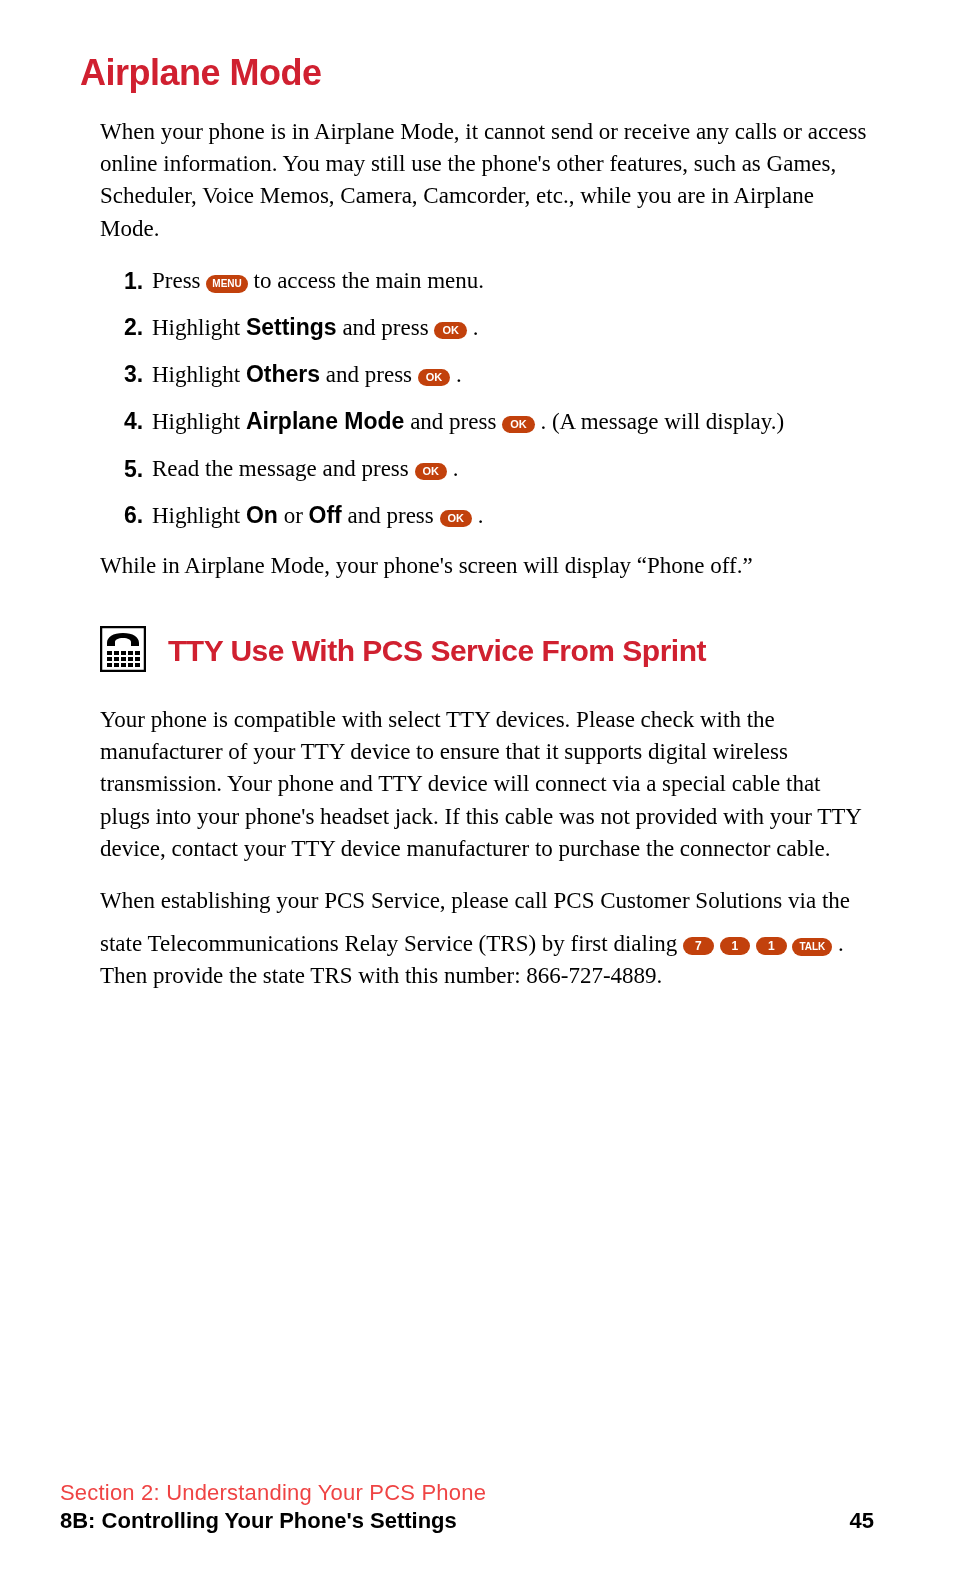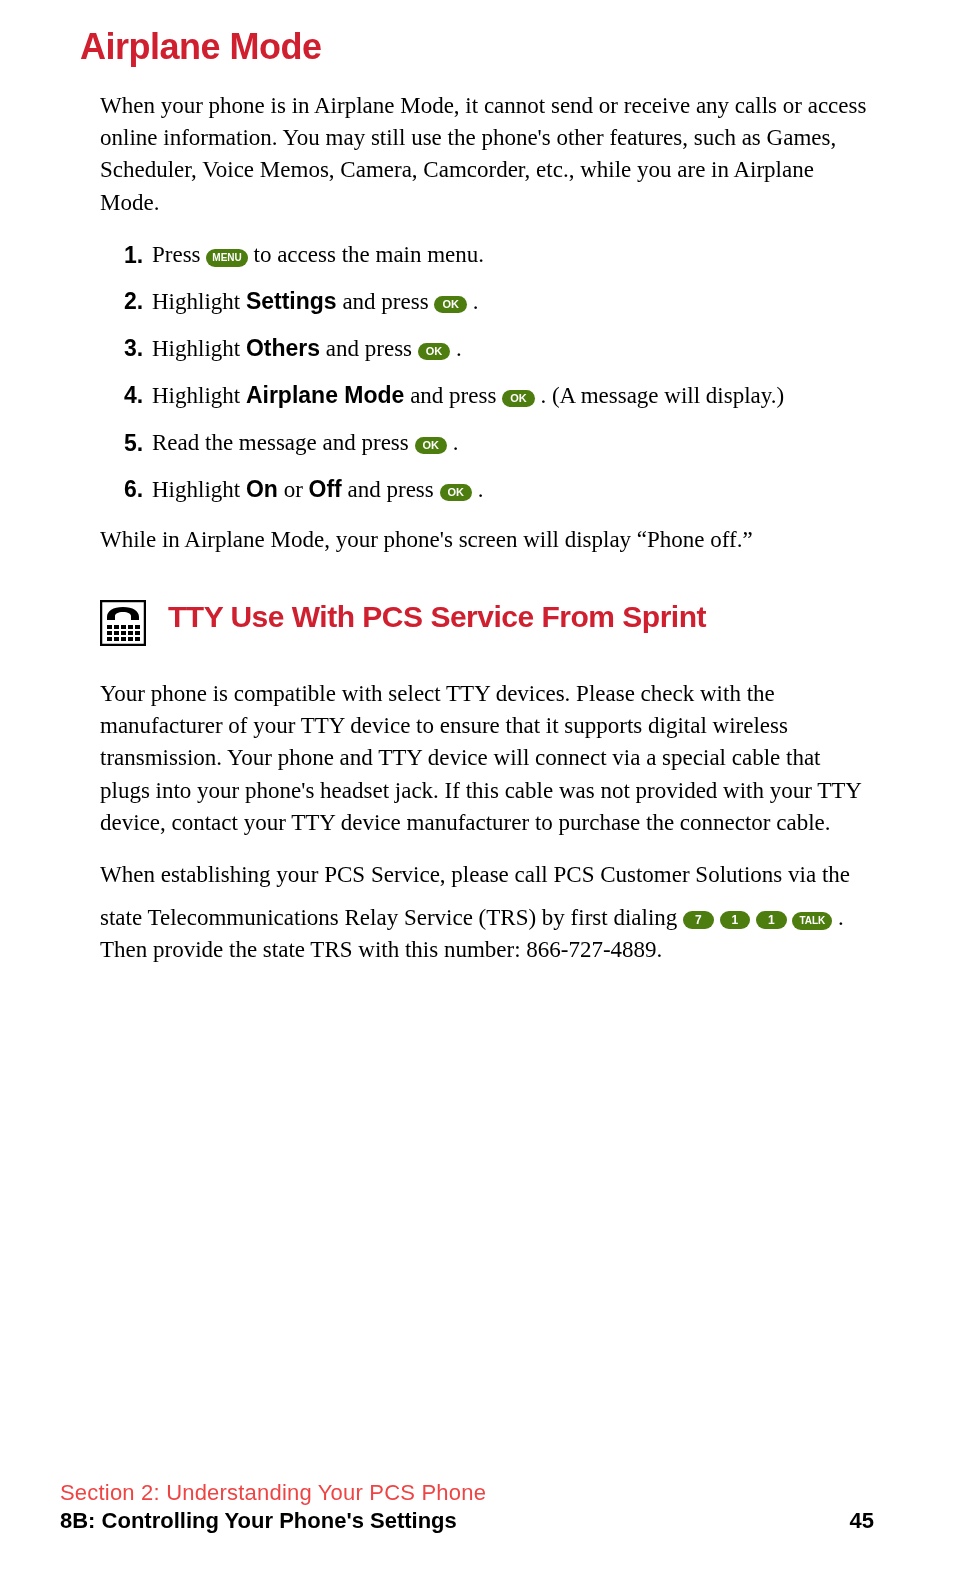--- a/index.html
+++ b/index.html
@@ -8,21 +8,21 @@
     padding: 0;
     background: #fff;
     font-family: Georgia, "Times New Roman", serif;
     color: #000;
   }
   .page {
     width: 954px;
     height: 1590px;
     position: relative;
     box-sizing: border-box;
-    padding: 26px 80px 0 80px;
+    padding: 52px 80px 0 80px;
   }
   h1.section-title {
     font-family: "Helvetica Neue", Helvetica, Arial, sans-serif;
     font-weight: 800;
     color: #d02030;
     font-size: 36px;
     margin: 0 0 22px 0;
     letter-spacing: -0.5px;
   }
   .body-block {
@@ -56,37 +56,37 @@
     min-width: 28px;
     flex: 0 0 28px;
   }
   .step-text { flex: 1; }
   .bold-sans {
     font-family: "Helvetica Neue", Helvetica, Arial, sans-serif;
     font-weight: 700;
   }
   .pill {
     display: inline-block;
-    background: #4d7c0f;
+    background: #c2410c;
     color: #fff;
     font-family: "Helvetica Neue", Helvetica, Arial, sans-serif;
     font-weight: 700;
     border-radius: 999px;
     line-height: 1;
     vertical-align: 1px;
     text-align: center;
   }
   .pill.menu { font-size: 10px; padding: 4px 6px 4px 6px; }
   .pill.ok   { font-size: 11px; padding: 3px 8px 3px 8px; }
   .pill.digit{ font-size: 12px; padding: 3px 12px 3px 12px; }
   .pill.talk { font-size: 10px; padding: 4px 7px 4px 7px; margin-top: 21px; }
 
   .tty-row {
     display: flex;
-    align-items: flex-start;
+    align-items: center;
     gap: 22px;
     margin-top: 44px;
     margin-bottom: 28px;
   }
   .tty-icon {
     flex: 0 0 auto;
   }
   h2.tty-title {
     font-family: "Helvetica Neue", Helvetica, Arial, sans-serif;
     font-weight: 800;

